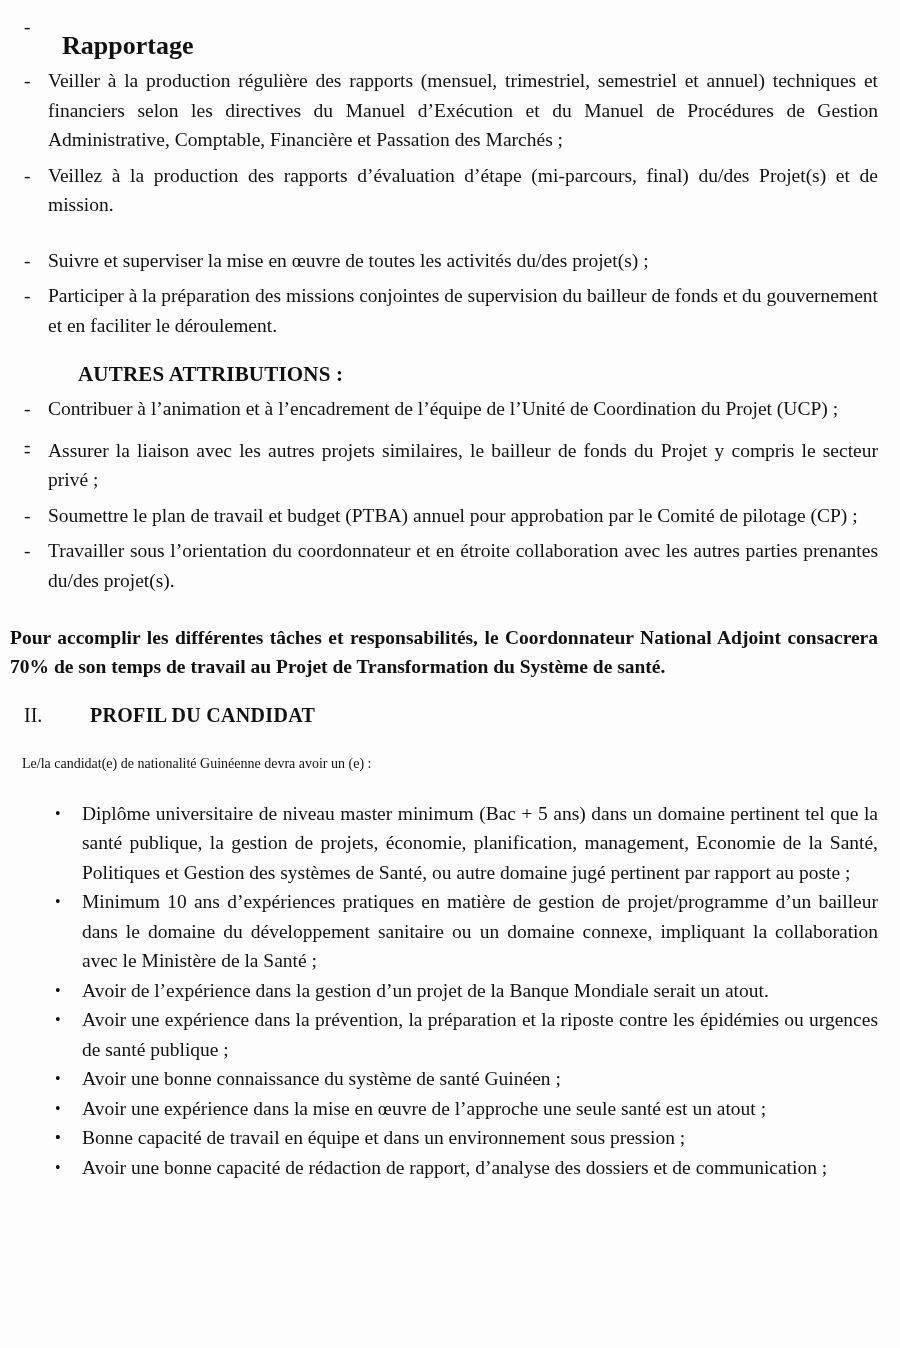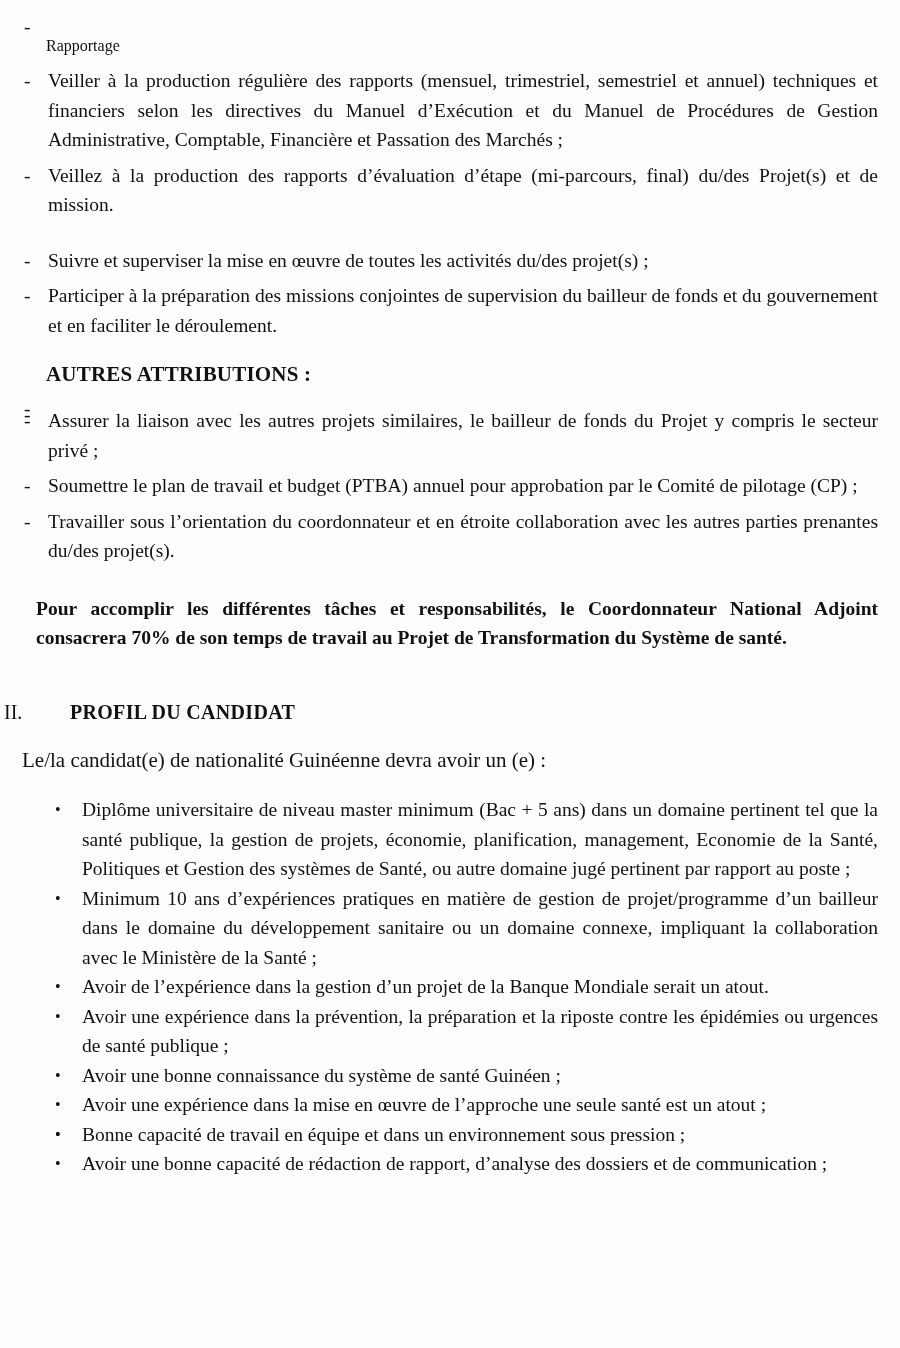--- a/index.html
+++ b/index.html
@@ -62,65 +62,64 @@
   }
   .bullet-item > .marker {
     position: absolute;
     left: 55px;
     top: 0;
     font-size: 16px;
     line-height: 29.5px;
   }
 
   .sub-heading {
-    font-weight: normal;
-    font-size: 16px;
+    font-weight: bold;
+    font-size: 26px;
     line-height: 28px;
-    padding-left: 46px;
+    padding-left: 62px;
   }
 
   .center-heading {
     font-weight: bold;
     font-size: 21px;
     line-height: 28px;
-    padding-left: 46px;
+    padding-left: 78px;
     letter-spacing: 0.2px;
   }
 
   .bold-para {
     font-weight: bold;
     font-size: 19.5px;
     line-height: 29px;
-    padding-left: 36px;
+    padding-left: 10px;
     padding-right: 22px;
     text-align: justify;
     text-justify: inter-word;
   }
 
   .section-heading {
     position: relative;
-    padding-left: 4px;
+    padding-left: 24px;
     font-size: 20px;
     line-height: 28px;
-    margin-top: 26px;
   }
   .section-heading .numeral {
     display: inline-block;
     width: 66px;
     font-weight: normal;
   }
   .section-heading .sec-title {
     font-weight: bold;
     letter-spacing: 0.3px;
   }
 
   .plain-para {
     padding-left: 22px;
     padding-right: 7px;
-    font-size: 21px;
+    font-size: 14px;
     line-height: 29.5px;
   }
 
   .gap-xs { height: 6px; }
   .gap-sm { height: 12px; }
   .gap-md { height: 20px; }
   .gap-lg { height: 28px; }
 </style>
 </head>
 <body>
@@ -170,20 +169,21 @@
     </div>
 
     <div class="gap-md"></div>
 
     <div class="center-heading">AUTRES ATTRIBUTIONS :</div>
 
     <div class="gap-xs"></div>
 
     <div class="dash-item">
       <span class="marker">-</span>
+      <span>Contribuer à l’animation et à l’encadrement de l’équipe de l’Unité de Coordination du Projet (UCP) ;</span>
     </div>
 
     <div class="gap-xs"></div>
 
     <div class="dash-item">
       <span class="marker">-</span>
     </div>
 
     <div class="gap-xs"></div>
 

